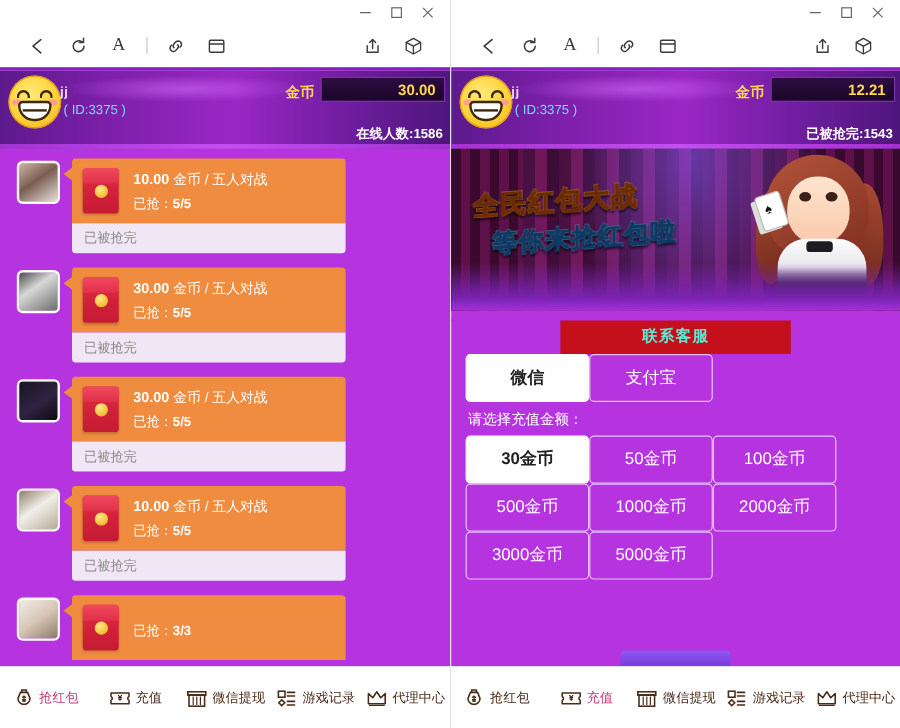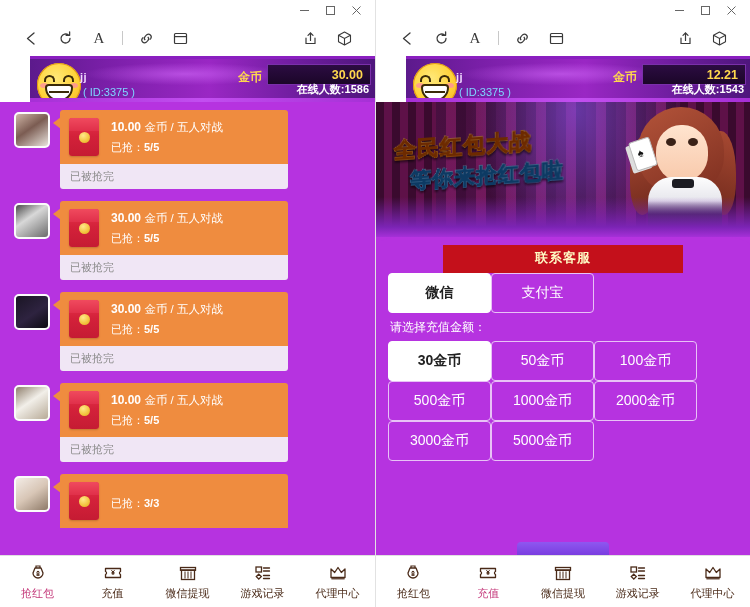--- a/index.html
+++ b/index.html
@@ -20,27 +20,26 @@
 
   .toolbar { height: 36px; background: #fff; display: flex; align-items: center; padding: 0 14px; flex: 0 0 auto; }
   .tbicon { width: 34px; height: 34px; display: flex; align-items: center; justify-content: center; color: #3a3a3a; }
   .tbicon.letter { font-size: 15px; font-family: "Liberation Serif", serif; }
   .tbsep { width: 1px; height: 14px; background: #c8c8c8; margin: 0 6px; }
   .tbspacer { flex: 1 1 auto; }
 
   
   .appheader {
     position: relative;
-    height: 46px;
+    height: 68px;
     flex: 0 0 auto;
     background:
       linear-gradient(90deg, #5c1a8c 0%, #7a1fa8 22%, #9a27c4 52%, #6e1d9e 78%, #4e167c 100%);
     border-top: 3px solid #8a1fc0;
     overflow: hidden;
-    margin-left: 30px;
   }
   .appheader:after {
     content: ""; position: absolute; left: 0; right: 0; bottom: 0; height: 4px;
     background: linear-gradient(90deg, #a62fd6, #c24ff0, #a62fd6);
   }
   .hdr-glow { position: absolute; left: 55px; top: 4px; width: 200px; height: 22px;
     background: radial-gradient(ellipse at center, rgba(205,100,245,.65), rgba(205,100,245,0) 72%); }
   .avatar-face {
     position: absolute; left: 7px; top: 4px; width: 44px; height: 44px; border-radius: 50%;
     background: radial-gradient(circle at 42% 35%, #ffe97a 0%, #ffd237 55%, #f0a820 100%);
@@ -132,40 +131,40 @@
     border-radius: 24px 24px 6px 6px; }
   .g-bow { position:absolute; left:42px; top:74px; width:22px; height:9px; background:#1c1c22; border-radius:3px;}
   .g-card { position:absolute; left:2px; top:34px; width:22px; height:30px; background:#fff;
     border-radius:3px; transform: rotate(-18deg); box-shadow: -5px 2px 0 -1px #ddd; border:1px solid #bbb;}
   .g-card:after { content:"♠"; position:absolute; left:5px; top:6px; font-size:11px; color:#111;}
   .chips { position:absolute; left:-28px; top:12px; width:56px; height:28px; }
 
   .right-body { flex: 1 1 auto; background: #b633e0; position: relative; overflow: hidden; }
   .wave { position:absolute; left:0; right:0; top:-10px; height: 18px; background:#b633e0;
     border-radius: 50% 50% 0 0 / 100% 100% 0 0; }
-  .support-btn { display: block; width: 240px; height: 30px; margin: 6px auto 0; background: #c4101b;
-    color: #fef9c3; font-size: 13px; font-weight: bold; border: none; cursor: pointer;
+  .support-btn { display: block; width: 192px; height: 30px; margin: 6px auto 0; background: #c4101b;
+    color: #5eead4; font-size: 13px; font-weight: bold; border: none; cursor: pointer;
     font-family: inherit; letter-spacing: 1px; }
   .sec-label { color: #ffffff; font-size: 12px; padding: 6px 0 5px 14px; }
   .opt-grid { display: grid; grid-template-columns: repeat(3, 103px); padding: 0 12px; justify-content: start; }
   .opt-grid.two { grid-template-columns: repeat(2, 103px); }
   .opt {
     height: 40px; border-radius: 4px; border: 1px solid #e8c2f6; background: transparent;
     color: #ffffff; font-size: 14px; font-family: inherit; cursor: pointer;
     display: flex; align-items: center; justify-content: center;
   }
   .opt.sel { background: #ffffff; border-color: #ffffff; color: #222222; font-weight: bold; }
   .submit-peek { position: absolute; left: 50%; transform: translateX(-50%); bottom: 0;
     width: 92px; height: 13px; border-radius: 4px 4px 0 0;
     background: linear-gradient(180deg,#8f57f0,#7a3de0); cursor: pointer; }
 
   
   .tabbar { height: 52px; flex: 0 0 auto; background: #ffffff; border-top: 1px solid #e0e0e0;
     display: flex; align-items: center; }
-  .tab { flex: 1 1 0; display: flex; flex-direction: column; align-items: center; justify-content: center;
+  .tab { flex: 1 1 0; display: flex; flex-direction: row; align-items: center; justify-content: center;
     gap: 3px; cursor: pointer; }
   .tab svg { display: block; }
   .tab-label { font-size: 11px; color: #4a2a18; }
   .tab.active .tab-label { color: #c4387a; }
 </style>
 </head>
 <body>
 
 <div class="screen">
 
@@ -460,21 +459,21 @@
         <span class="blush l"></span>
         <span class="blush r"></span>
         <span class="mouth"></span>
       </div>
       <div class="nickname">jj</div>
       <div class="useridline">( ID:3375 )</div>
       <div class="coin-label">金币</div>
       <div class="coin-box">
         <span class="coin-value">12.21</span>
       </div>
-      <div class="online">在线人数:1543</div>
+      <div class="online">已被抢完:1543</div>
     </div>
 
     <div class="banner">
       <div class="curtain"></div>
       <div class="curtain-dark-l"></div>
       <div class="curtain-dark-r"></div>
       <div class="spotlight"></div>
       <div class="girl">
         <span class="g-hair2"></span>
         <span class="g-hair3"></span>

